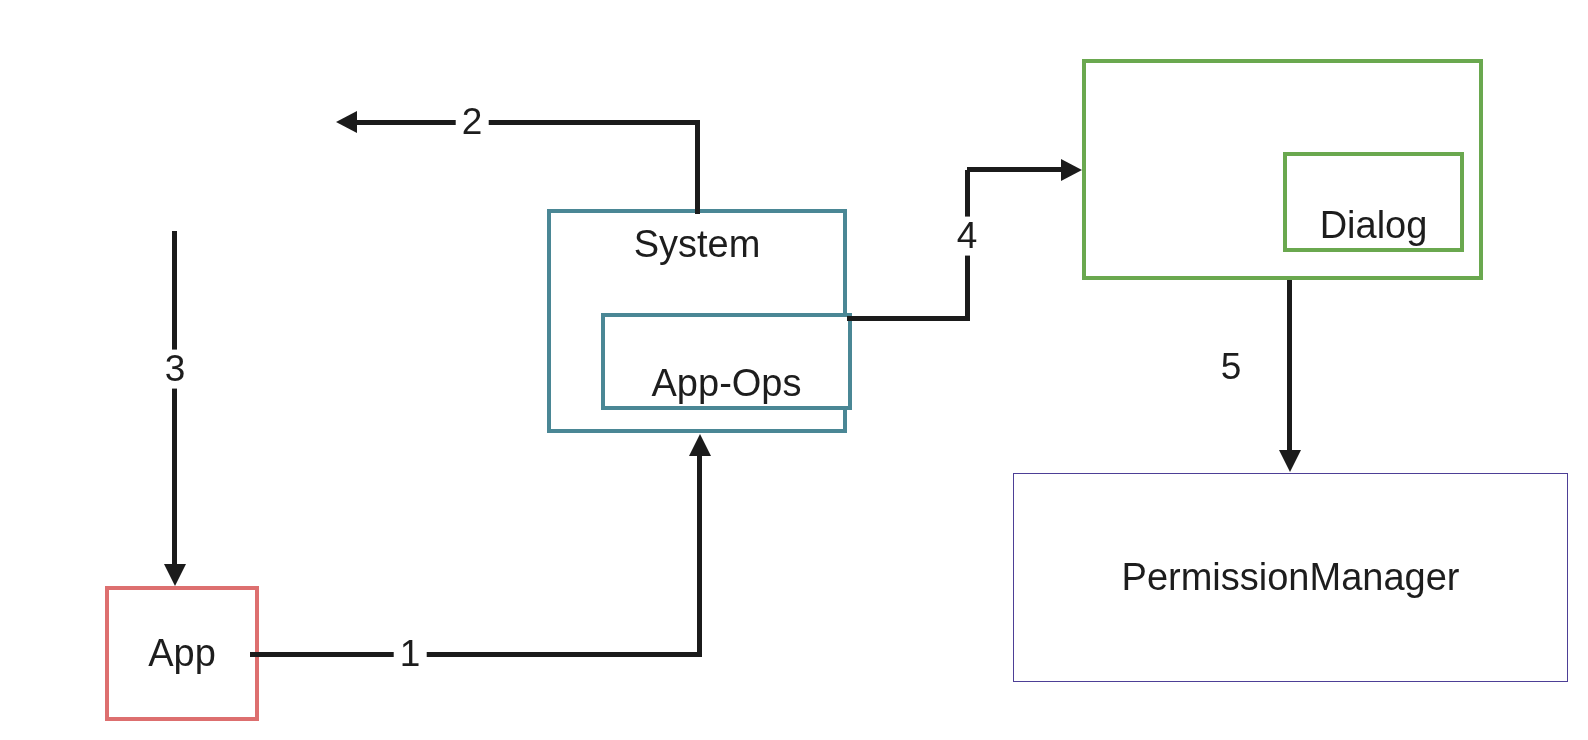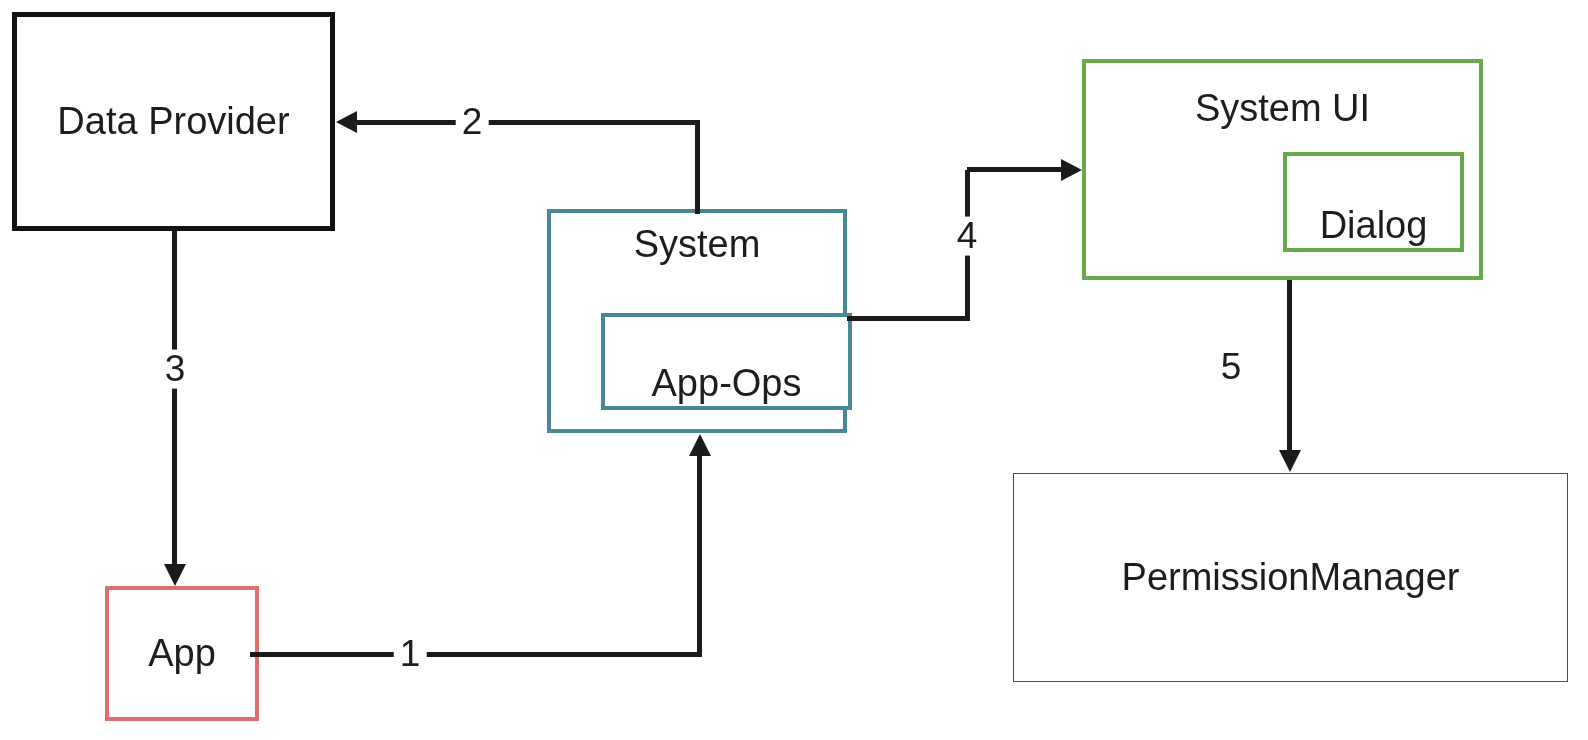--- a/index.html
+++ b/index.html
@@ -105,33 +105,29 @@
   #label-2 { left: 472px;  top: 122px; }
   #label-3 { left: 175px;  top: 369px; }
   #label-4 { left: 967px;  top: 236px; }
   #label-5 { left: 1231px; top: 367px; padding: 0; }
 </style>
 </head>
 <body>
 
 <div class="diagram">
 
-  <div class="box" id="box-data-provider" style="border-color: rgb(17, 17, 17);">
-    <span class="box-title">Data Provider</span>
-  </div>
 
   <div class="box" id="box-system" style="border-color: rgb(74, 135, 149);">
     <span class="box-title">System</span>
     <div class="inner-box" id="box-app-ops" style="border: 4px solid rgb(74, 135, 149);">
       <span>App-Ops</span>
     </div>
   </div>
 
   <div class="box" id="box-system-ui" style="border-color: rgb(106, 168, 79);">
-    <span class="box-title">System UI</span>
     <div class="inner-box" id="box-dialog" style="border: 4px solid rgb(106, 168, 79);">
       <span>Dialog</span>
     </div>
   </div>
 
   <div class="box" id="box-permission-manager" style="border-color: rgb(77, 63, 150);">
     <span class="box-title">PermissionManager</span>
   </div>
 
   <div class="box" id="box-app" style="border-color: rgb(221, 111, 111);">

